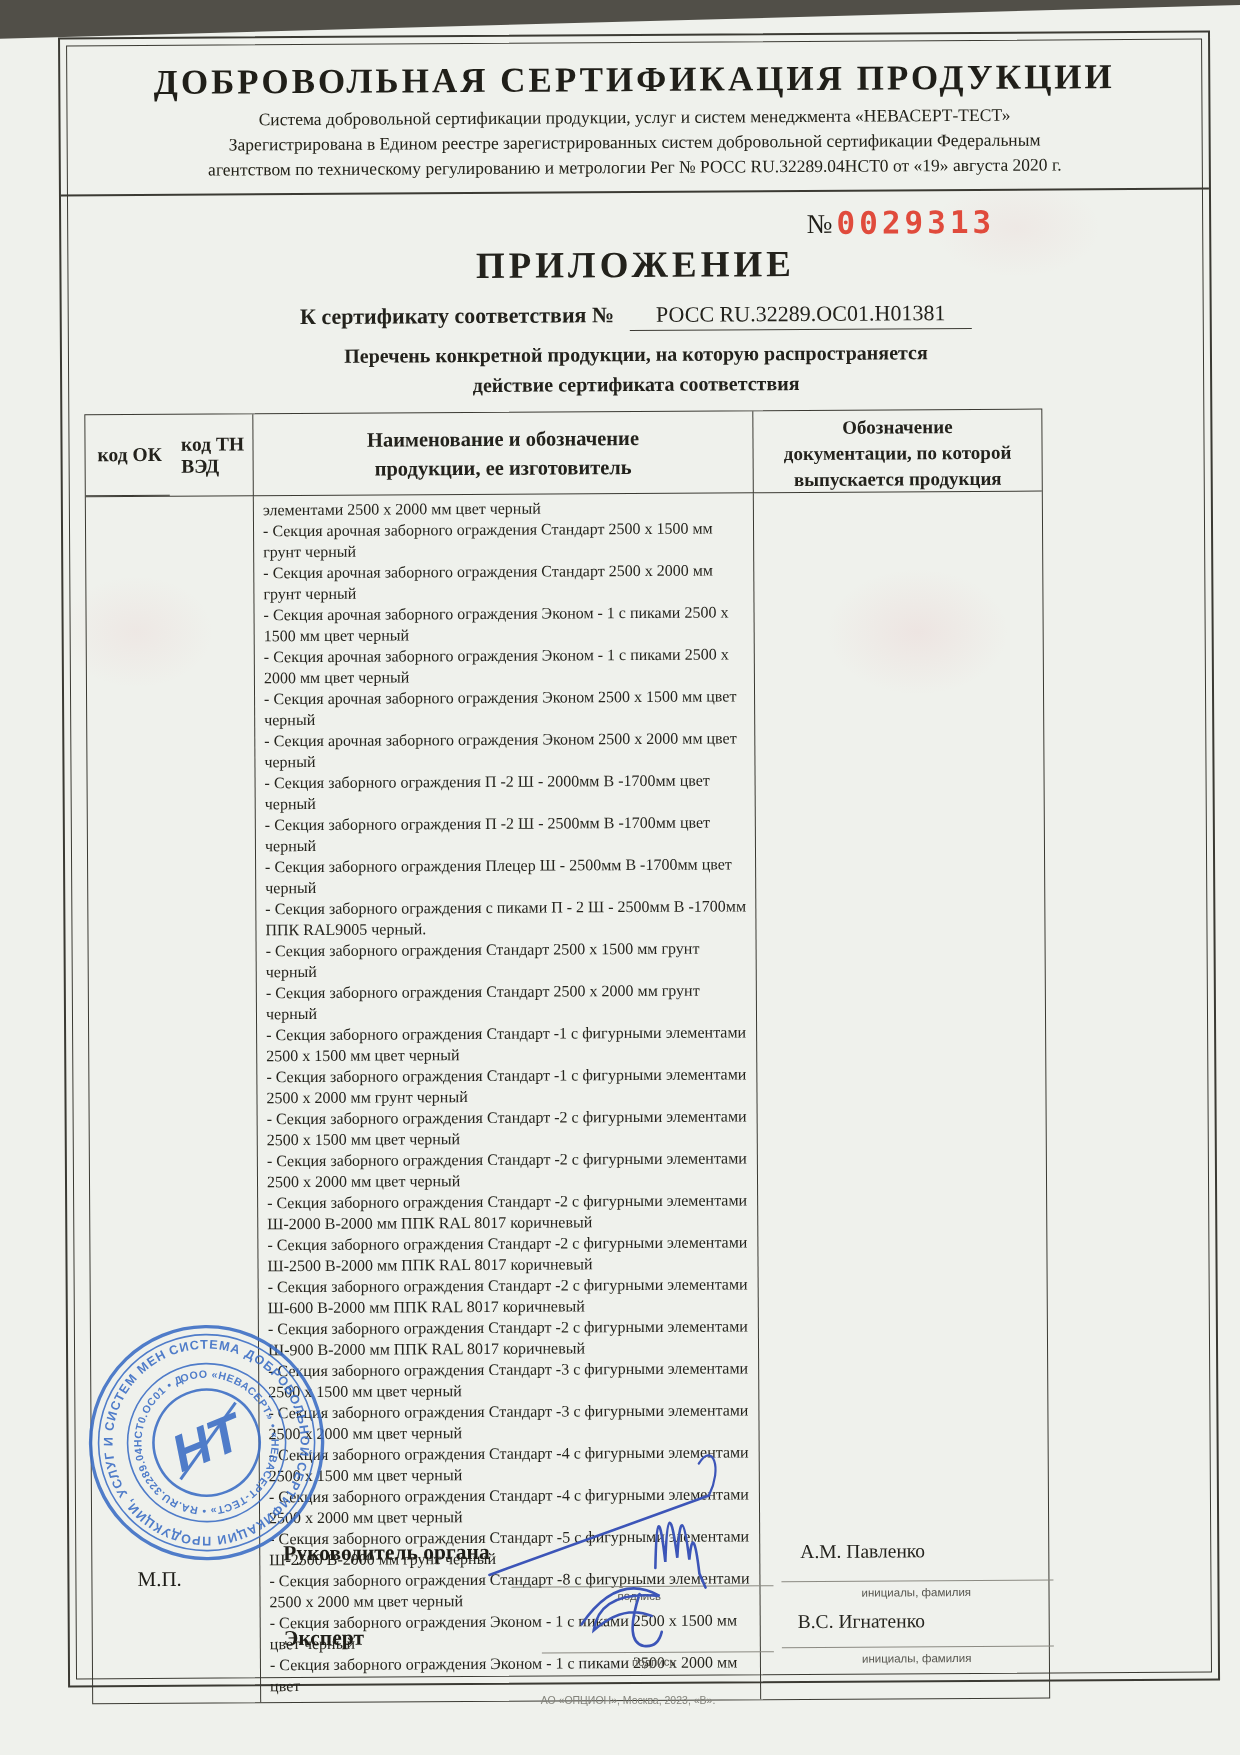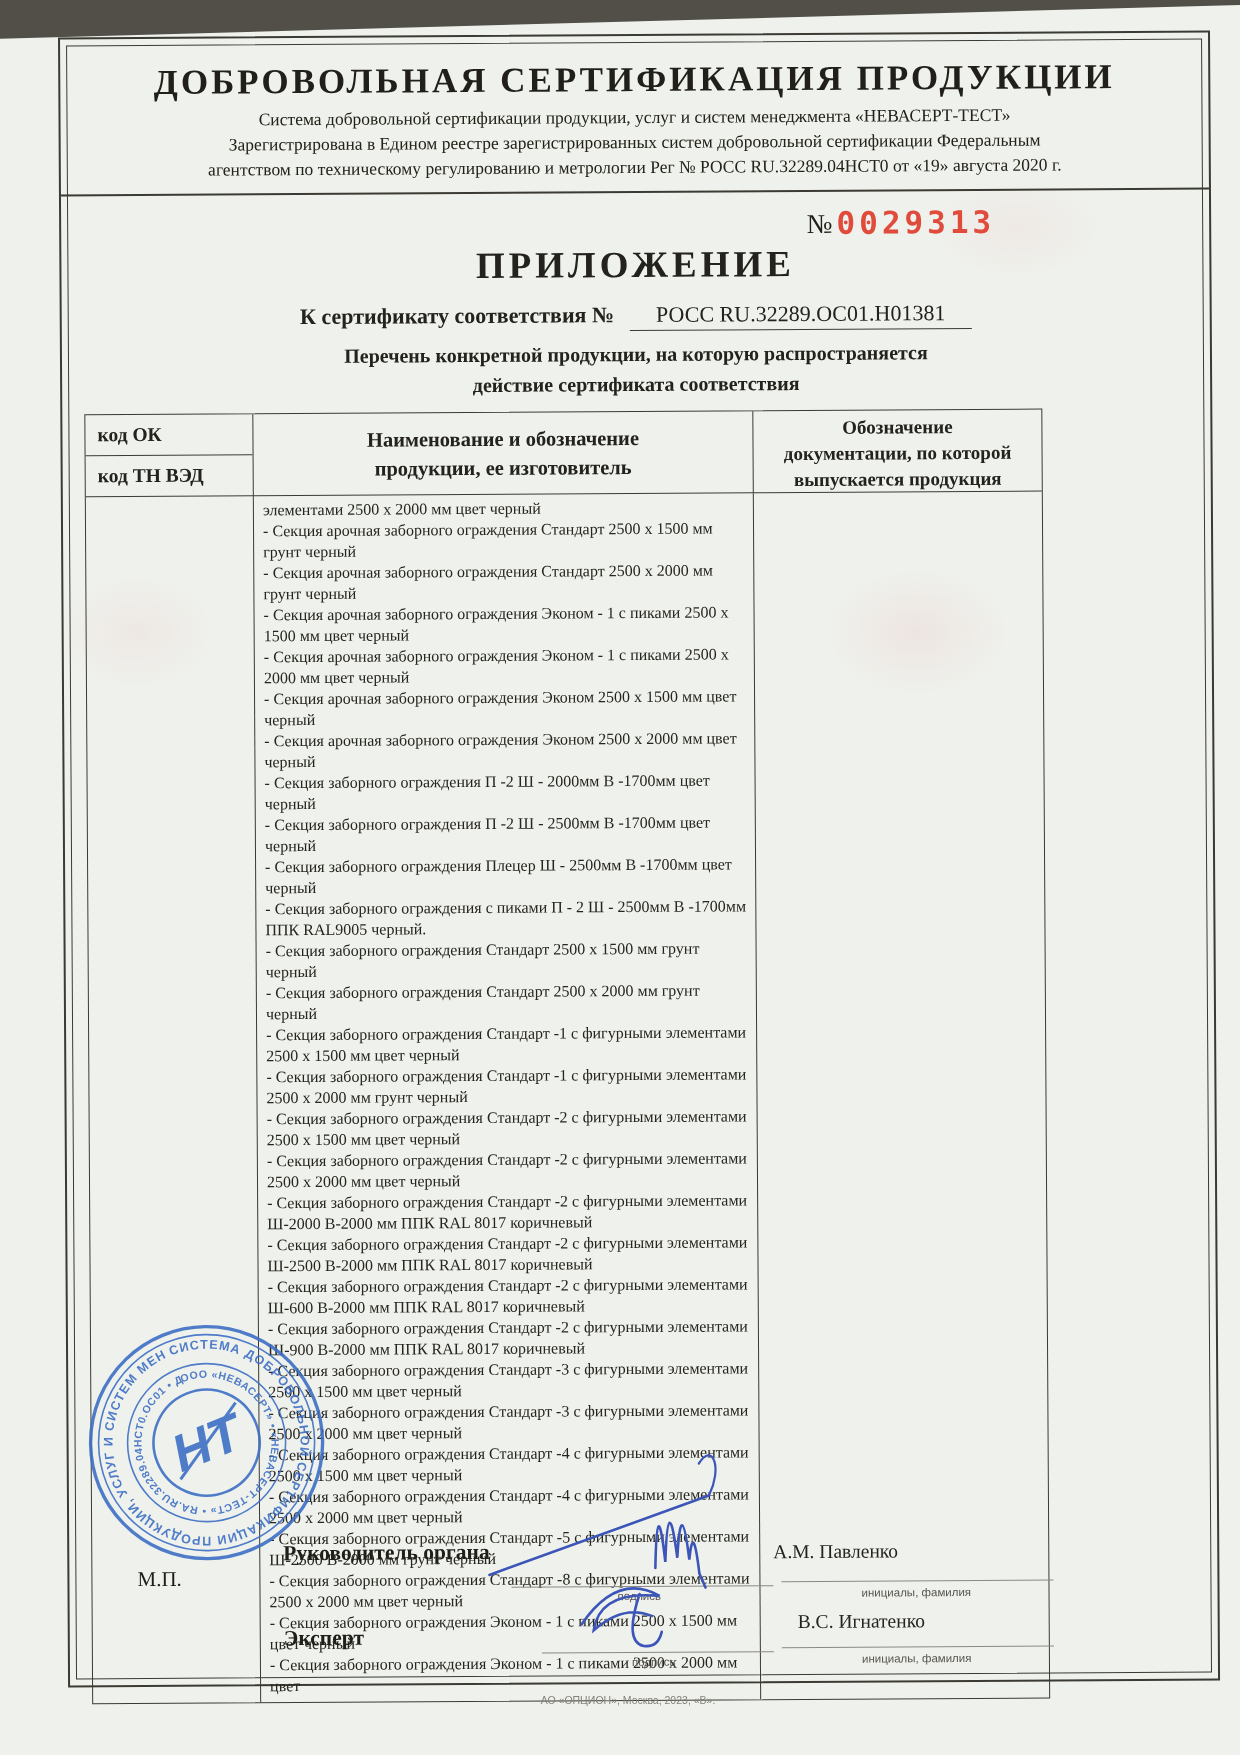--- a/index.html
+++ b/index.html
@@ -31,21 +31,21 @@
   .number-value{font-family:"DejaVu Sans Mono",monospace;font-weight:bold;font-size:31px;
     color:#e04b3c;letter-spacing:4px;position:relative;top:1px;}
   .appendix-title{text-align:center;font-size:37px;font-weight:bold;letter-spacing:4px;margin-top:-2px;}
   .cert-line{display:flex;justify-content:center;align-items:baseline;gap:16px;margin-top:16px;}
   .cert-line-label{font-size:22px;font-weight:bold;}
   .cert-number{font-size:22px;border-bottom:1.6px solid #3b3a33;padding:0 26px 2px 26px;}
   .subtitle{text-align:center;font-size:20px;font-weight:bold;line-height:1.5;margin-top:8px;}
   
   .cert-table{display:grid;grid-template-columns:168px 500px 288px;width:956px;
     margin:12px 0 0 22px;border:1.8px solid #3b3a33;}
-  .th-c1{border-right:1.8px solid #3b3a33;border-bottom:1.8px solid #3b3a33;display:flex;flex-direction:column;}
+  .th-c1{border-right:1.8px solid #3b3a33;border-bottom:1.8px solid #3b3a33;display:flex;flex-direction:row;}
   .th-c1 .sub{flex:1;display:flex;align-items:center;padding-left:12px;font-size:19.5px;font-weight:bold;}
   .th-c1 .sub.first{border-bottom:1.8px solid #3b3a33;}
   .th-c2{border-right:1.8px solid #3b3a33;border-bottom:1.8px solid #3b3a33;
     display:flex;flex-direction:column;justify-content:center;text-align:center;
     font-size:20.5px;font-weight:bold;line-height:1.4;padding:6px 4px;}
   .th-c3{border-bottom:1.8px solid #3b3a33;text-align:center;font-size:19px;font-weight:bold;
     line-height:1.35;padding:4px 2px 0 2px;}
   .td-c1{border-right:1.8px solid #3b3a33;}
   .td-c2{border-right:1.8px solid #3b3a33;min-height:1004px;padding:3px 6px 6px 9px;}
   .product-line{font-size:16px;line-height:21px;color:#26251e;}
@@ -169,21 +169,21 @@
     <div class="role role1">Руководитель органа</div>
     <div class="role role2">Эксперт</div>
 
     <svg class="sig-svg" style="left:408px;top:1392px;width:300px;height:172px;" viewBox="0 0 300 172">
       <path d="M12 146 L232 68 M178 140 q2 -80 10 -6 q3 -76 12 -4 q4 -66 12 2 q4 -40 10 14 l6 14" fill="none" stroke="#3c55b8" stroke-width="2.6" stroke-linecap="round"></path>
       <path d="M232 68 C246 40 236 14 222 36" fill="none" stroke="#3c55b8" stroke-width="2.2" stroke-linecap="round"></path>
     </svg>
     <div class="sig-line" style="left:442px;top:1550px;width:262px;"></div>
     <div class="sig-caption" style="left:548px;top:1554px;">подпись</div>
 
-    <div class="name" style="left:704px;top:1506px;">А.М. Павленко</div>
+    <div class="name" style="left:731px;top:1506px;">А.М. Павленко</div>
     <div class="sig-line" style="left:712px;top:1546px;width:272px;"></div>
     <div class="sig-caption" style="left:792px;top:1552px;">инициалы, фамилия</div>
 
     <svg class="sig-svg" style="left:452px;top:1542px;width:220px;height:96px;" viewBox="0 0 220 96">
       <path d="M60 46 q36 -52 78 -28 q-60 -6 -66 34 q30 -26 58 -14 M118 16 q-16 48 4 52 q14 2 18 -14" fill="none" stroke="#3c55b8" stroke-width="2.6" stroke-linecap="round"></path>
     </svg>
     <div class="sig-line" style="left:472px;top:1616px;width:232px;"></div>
     <div class="sig-caption" style="left:562px;top:1620px;">подпись</div>
 
     <div class="name" style="left:728px;top:1576px;">В.С. Игнатенко</div>

